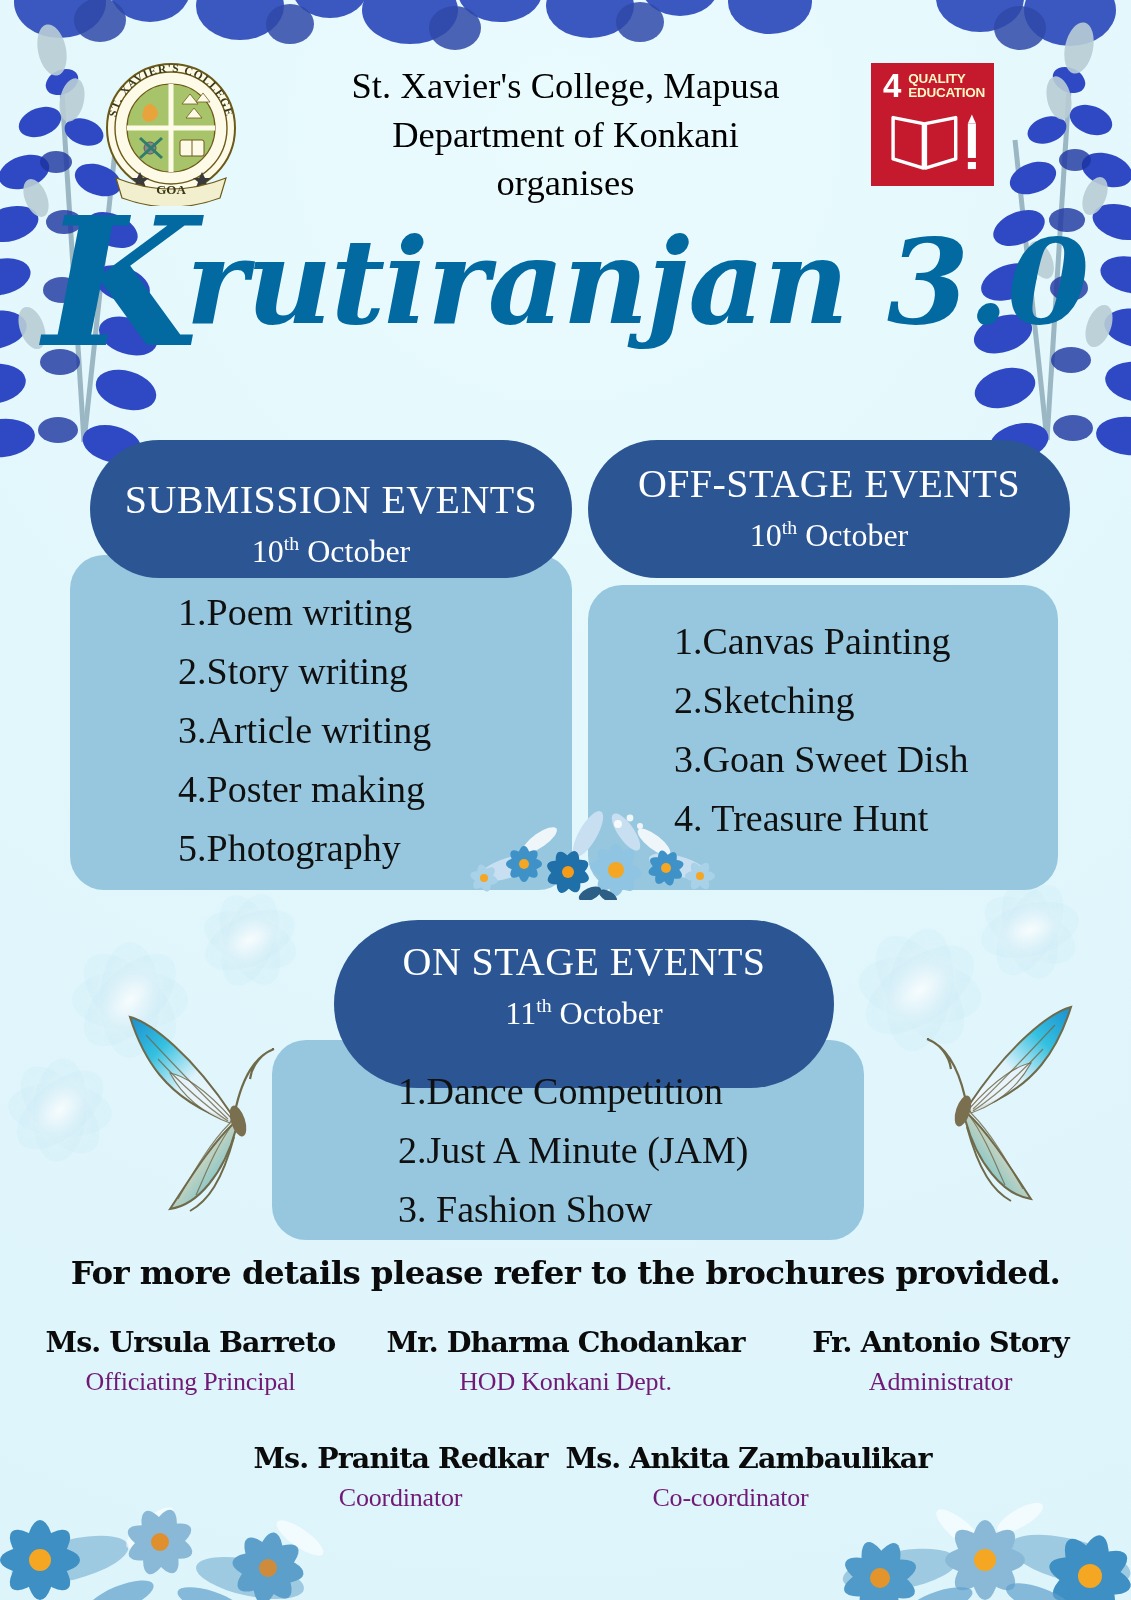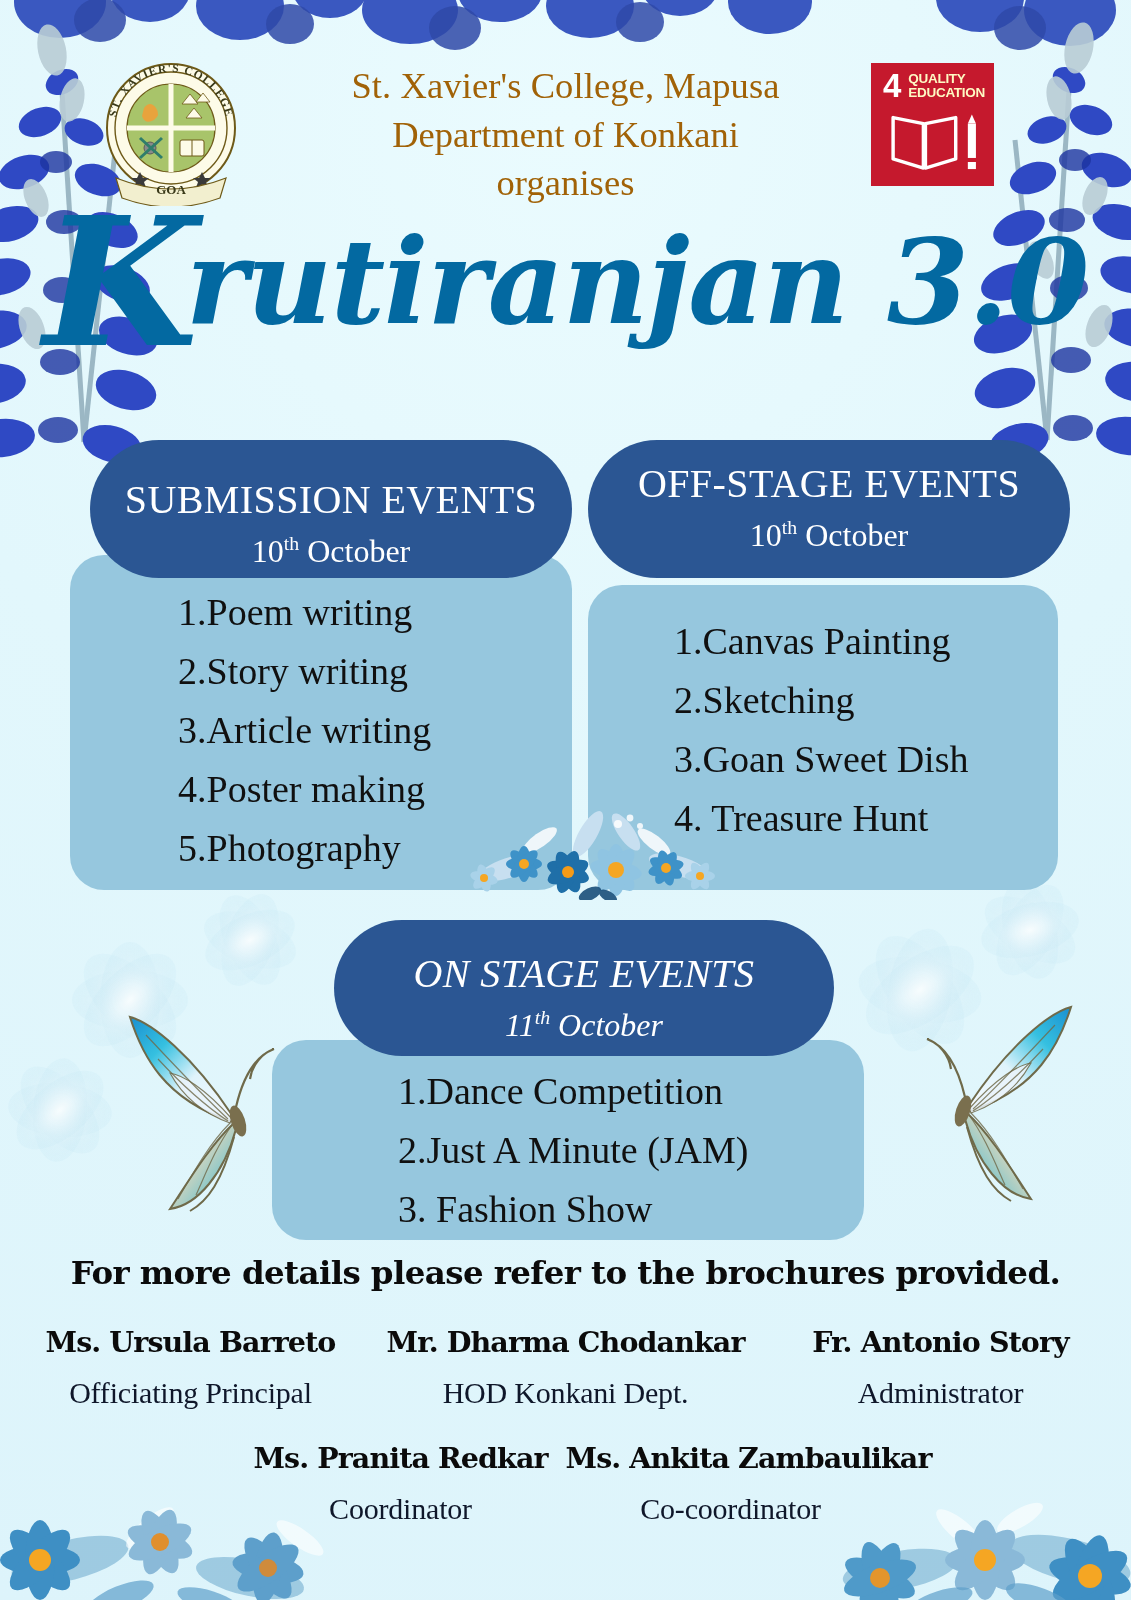--- a/index.html
+++ b/index.html
@@ -85,21 +85,21 @@
     font-size: 13.5px;
     line-height: 1.02;
     letter-spacing: -0.3px;
   }
   .sdg-art { flex: 1; position: relative; }
 
   .org-lines {
     position: absolute;
     left: 0; right: 0; top: 62px;
     text-align: center;
-    color: #a16207;
+    color: #000000;
     font-size: 36.5px;
     line-height: 1.33;
     letter-spacing: .1px;
   }
   .org-lines .l2 { letter-spacing: 0px; }
 
   
   .title {
     position: absolute;
     top: 212px; left: 0; right: 0;
@@ -175,21 +175,21 @@
 
   
   #offstage-card { left: 588px; top: 440px; width: 482px; height: 450px; }
   #offstage-card .card-body { left: 0px; top: 145px; width: 470px; height: 305px; }
   #offstage-card .card-pill { left: 0px; top: 0; width: 482px; height: 138px; padding-top: 24px; }
   #offstage-card .card-list { left: 86px; top: 172px; }
 
   
   #onstage-card { left: 272px; top: 920px; width: 600px; height: 320px; }
   #onstage-card .card-body { left: 0px; top: 120px; width: 592px; height: 200px; }
-  #onstage-card .card-pill { left: 62px; top: 0; width: 500px; height: 136px; padding-top: 34px; font-style: italic; }
+  #onstage-card .card-pill { left: 62px; top: 0; width: 500px; height: 168px; padding-top: 22px; }
   #onstage-card .card-list { left: 126px; top: 142px; }
 
   
   .mid-flowers {
     position: absolute;
     left: 468px; top: 790px;
     width: 250px; height: 110px;
     z-index: 9;
     pointer-events: none;
   }
@@ -230,26 +230,26 @@
     font-weight: 700;
     font-size: 28.5px;
     color: #0b0b0b;
     letter-spacing: -0.9px;
     white-space: nowrap;
     line-height: 1.18;
   }
   .person-role {
     font-family: "Liberation Serif", serif;
     font-weight: 400;
-    font-size: 30px;
-    color: #0f172a;
+    font-size: 26px;
+    color: #701a75;
     letter-spacing: -0.2px;
     white-space: nowrap;
     line-height: 1.25;
-    margin-top: 14px;
+    margin-top: 6px;
   }
 
   .bottom-flowers {
     position: absolute;
     left: 0; right: 0; bottom: -10px;
     height: 200px;
     z-index: 9;
     pointer-events: none;
   }
 </style>

